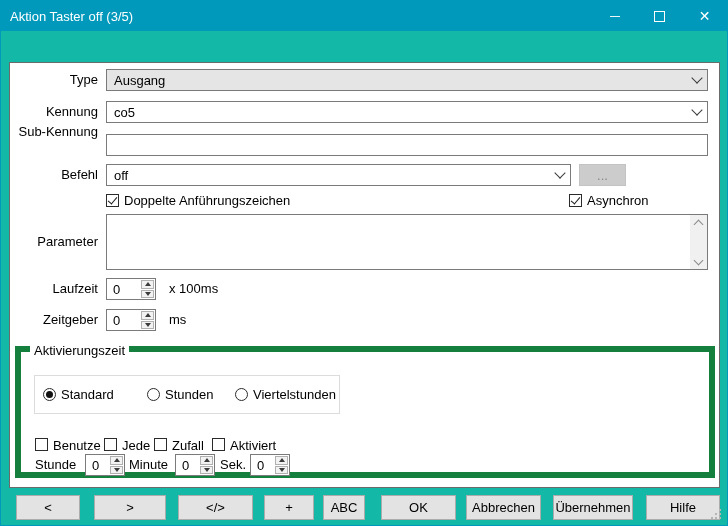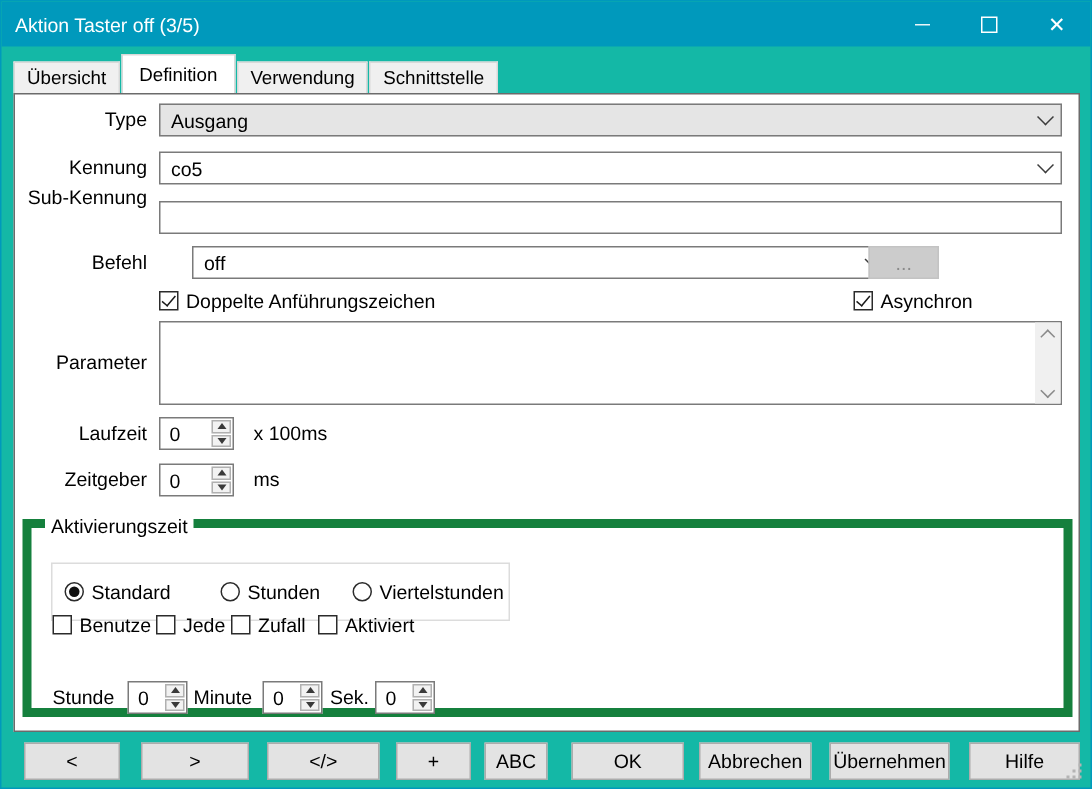--- a/index.html
+++ b/index.html
@@ -27,21 +27,21 @@
   .lbl-type{top:6px}.lbl-kennung{top:38px}.lbl-sub{top:58px}.lbl-befehl{top:101px}
   .lbl-param{top:168px}.lbl-laufzeit{top:215px}.lbl-zeitgeber{top:246px}
   .combo{position:absolute;height:22px;border:1px solid #7a7a7a;background:#fff;box-sizing:border-box;}
   .combo .val{position:absolute;left:7px;top:3px;white-space:nowrap;}
   .chev-wrap{position:absolute;right:0;top:0;bottom:0;width:20px;display:flex;align-items:center;justify-content:center;}
   .chev-down{width:7px;height:7px;border-right:1.4px solid #3c3c3c;border-bottom:1.4px solid #3c3c3c;
              transform:rotate(45deg);margin-top:-4px;}
   .c-type{left:96px;top:6px;width:602px;background:#e5e5e5;padding-left:44px;}
   .c-kennung{left:96px;top:38px;width:602px;}
   .c-sub{left:96px;top:71px;width:602px;}
-  .c-befehl{left:96px;top:101px;width:465px;margin-left:22px;}
+  .c-befehl{left:96px;top:101px;width:465px;}
   .btn{box-sizing:border-box;display:flex;align-items:center;justify-content:center;cursor:default;white-space:nowrap;}
   .btn-browse{position:absolute;left:569px;top:101px;width:47px;height:22px;background:#cccccc;
               border:1px solid #c3c3c3;color:#8a8a8a;}
   .btn-edit{position:absolute;left:626px;top:101px;width:72px;height:22px;background:#e3e3e3;border:1px solid #8f8f8f;}
   
   .cbrow{position:absolute;top:129px;height:16px;display:flex;align-items:center;gap:5px;white-space:nowrap;}
   .cb-quotes{left:96px}.cb-async{left:559px}
   .cb{width:13px;height:13px;border:1px solid #2b2b2b;background:#fff;box-sizing:border-box;position:relative;flex:0 0 auto;}
   .cb.checked::after{content:"";position:absolute;left:3px;top:0;width:4px;height:8px;
                      border:solid #1a1a1a;border-width:0 1.8px 1.8px 0;transform:rotate(40deg);}
@@ -67,21 +67,21 @@
   .sp-zeitgeber{left:96px;top:246px;width:50px;}
   .unit{position:absolute;white-space:nowrap;}
   .unit-laufzeit{left:159px;top:218px;}
   .unit-zeitgeber{left:159px;top:249px;}
   
   .groupbox{position:absolute;left:5px;top:283px;width:700px;height:132px;border:6px solid #15803d;box-sizing:border-box;}
   .gb-title{position:absolute;top:-9px;left:9px;background:#fff;padding:0 4px;white-space:nowrap;}
   .radio-panel{position:absolute;left:13px;top:23px;width:306px;height:39px;border:1px solid #dcdcdc;box-sizing:border-box;}
   .radio-item{position:absolute;top:0;bottom:0;display:flex;align-items:center;gap:5px;white-space:nowrap;}
   .ri-1{left:8px}.ri-2{left:112px}.ri-3{left:200px}
-  .gcb{position:absolute;top:56px;height:16px;display:flex;align-items:center;gap:5px;white-space:nowrap;}
+  .gcb{position:absolute;top:86px;height:16px;display:flex;align-items:flex-start;gap:5px;white-space:nowrap;}
   .gcb-1{left:14px}.gcb-2{left:83px}.gcb-3{left:133px}.gcb-4{left:191px}
   .tlbl{position:absolute;top:102px;line-height:22px;white-space:nowrap;}
   .tl-1{left:14px}.tl-2{left:108px}.tl-3{left:199px}
   .tsp{top:102px;width:40px;}
   .ts-1{left:64px}.ts-2{left:154px}.ts-3{left:229px}
   
   .fb{position:absolute;top:494px;height:25px;background:#e3e3e3;border:1px solid #acacac;box-sizing:border-box;
       display:flex;align-items:center;justify-content:center;white-space:nowrap;cursor:default;}
   .fb-1{left:15px;width:64px}.fb-2{left:93px;width:72px}.fb-3{left:177px;width:75px}
   .fb-4{left:263px;width:50px}.fb-5{left:322px;width:42px}.fb-6{left:380px;width:75px}
@@ -103,26 +103,20 @@
       </div>
       <div class="win-btn">
         <span class="ico-max"></span>
       </div>
       <div class="win-btn">
         <span class="ico-close">✕</span>
       </div>
     </div>
   </div>
 
-  <div class="tabstrip">
-    <div class="tab">Übersicht</div>
-    <div class="tab active">Definition</div>
-    <div class="tab">Verwendung</div>
-    <div class="tab">Schnittstelle</div>
-  </div>
 
   <div class="panel">
 
     <span class="lbl lbl-type">Type</span>
     <div class="combo c-type">
       <span class="val">Ausgang</span>
       <span class="chev-wrap">
           <span class="chev-down"></span>
         </span>
     </div>

